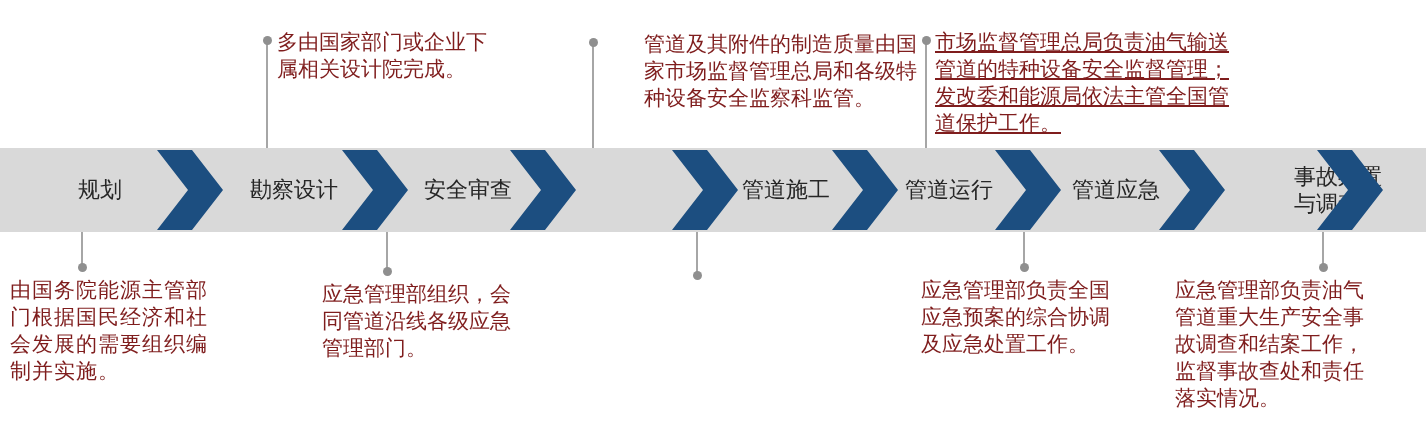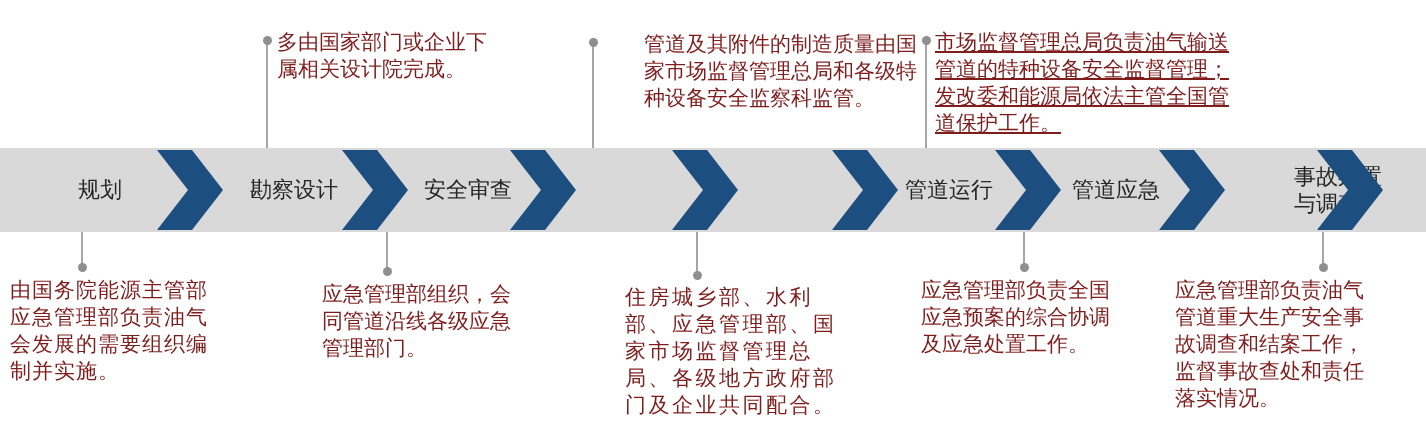--- a/index.html
+++ b/index.html
@@ -102,20 +102,21 @@
 </head>
 <body>
 
 <div class="canvas">
 
   <div class="band"></div>
 
   <div class="stage s1"><span>规划</span></div>
   <div class="stage s2"><span>勘察设计</span></div>
   <div class="stage s3"><span>安全审查</span></div>
+  <div class="stage s5"><span>管道施工</span></div>
   <div class="stage s6"><span>管道运行</span></div>
   <div class="stage s7"><span>管道应急</span></div>
   <div class="stage s8"><span>事故处置
 与调查</span></div>
 
   <svg class="arrow a1" viewBox="0 0 66 80">
       <polygon points="0,0 35,0 66,40 35,80 0,80 31,40" fill="#1c4e80"></polygon>
     </svg>
   <svg class="arrow a2" viewBox="0 0 66 80">
       <polygon points="0,0 35,0 66,40 35,80 0,80 31,40" fill="#1c4e80"></polygon>
@@ -169,31 +170,26 @@
 属相关设计院完成。</div>
   <div class="note t2">管道及其附件的制造质量由国
 家市场监督管理总局和各级特
 种设备安全监察科监管。</div>
   <div class="note t3">市场监督管理总局负责油气输送
 管道的特种设备安全监督管理；
 发改委和能源局依法主管全国管
 道保护工作。</div>
 
   <div class="note b1">由国务院能源主管部
-应急管理部负责油气
+门根据国民经济和社
 会发展的需要组织编
 制并实施。</div>
   <div class="note b2">应急管理部组织，会
 同管道沿线各级应急
 管理部门。</div>
-  <div class="note b3">住房城乡部、水利
-部、应急管理部、国
-家市场监督管理总
-局、各级地方政府部
-门及企业共同配合。</div>
   <div class="note b4">应急管理部负责全国
 应急预案的综合协调
 及应急处置工作。</div>
   <div class="note b5">应急管理部负责油气
 管道重大生产安全事
 故调查和结案工作，
 监督事故查处和责任
 落实情况。</div>
 
 </div>

